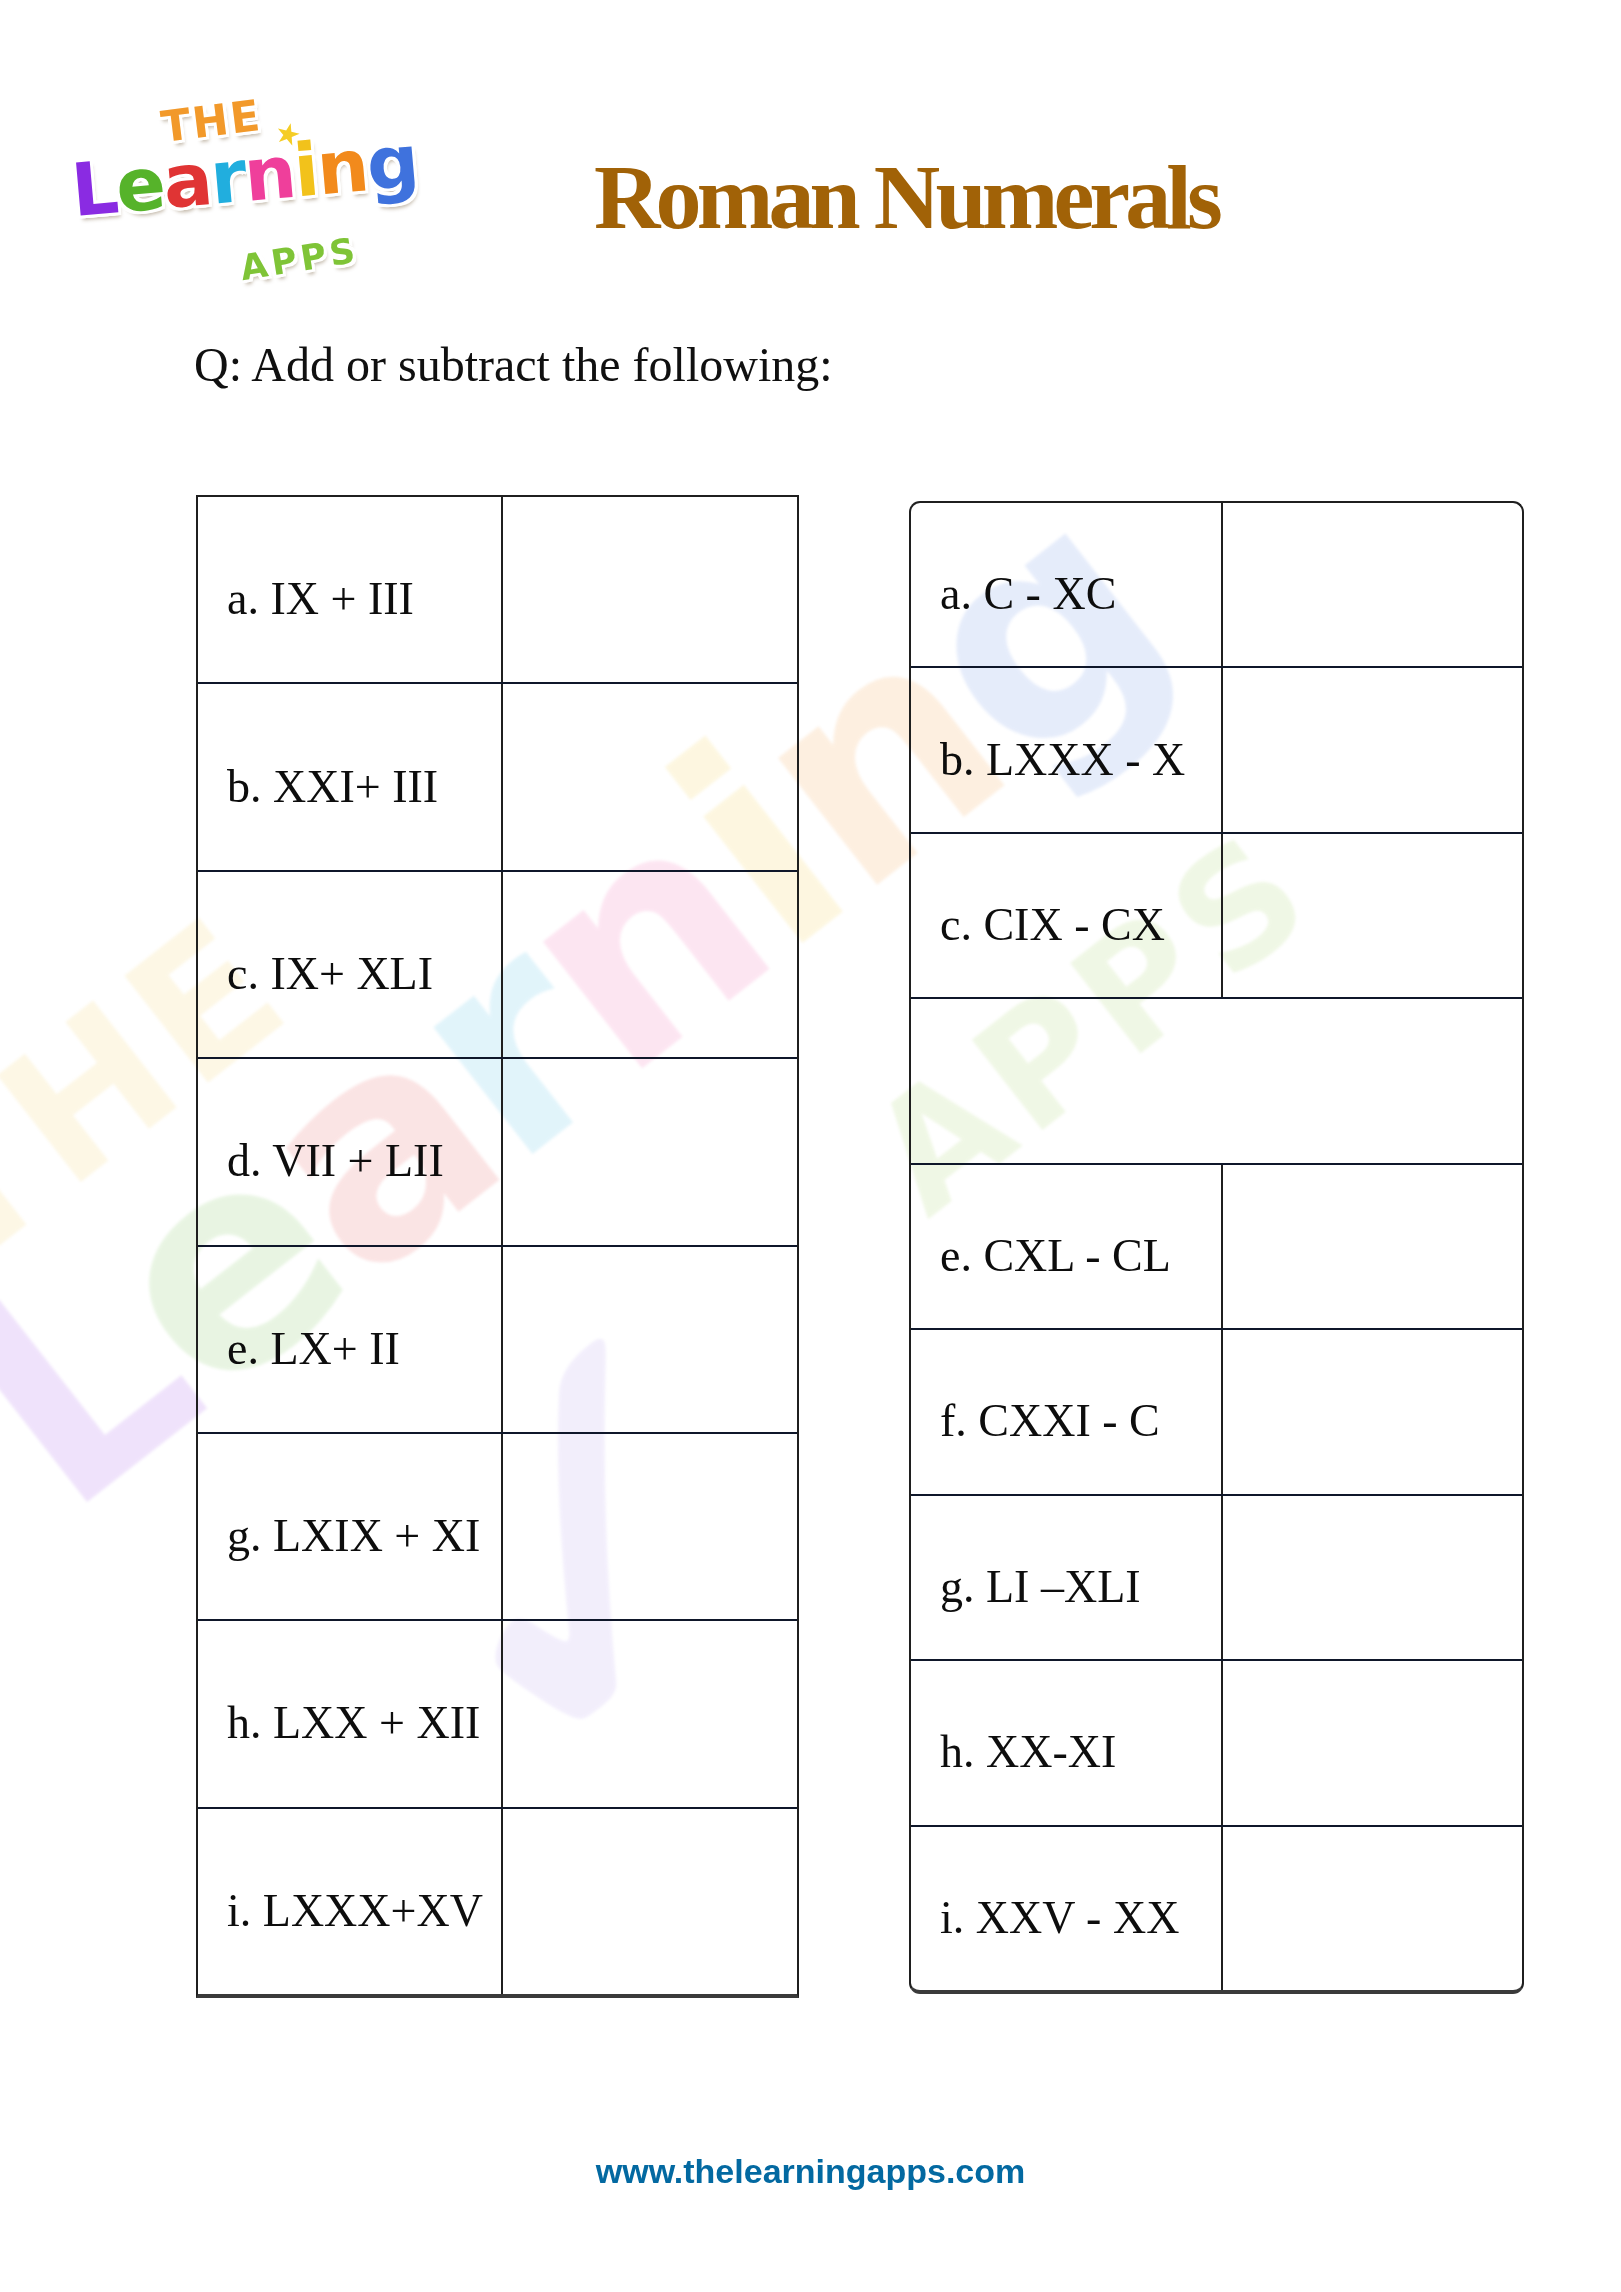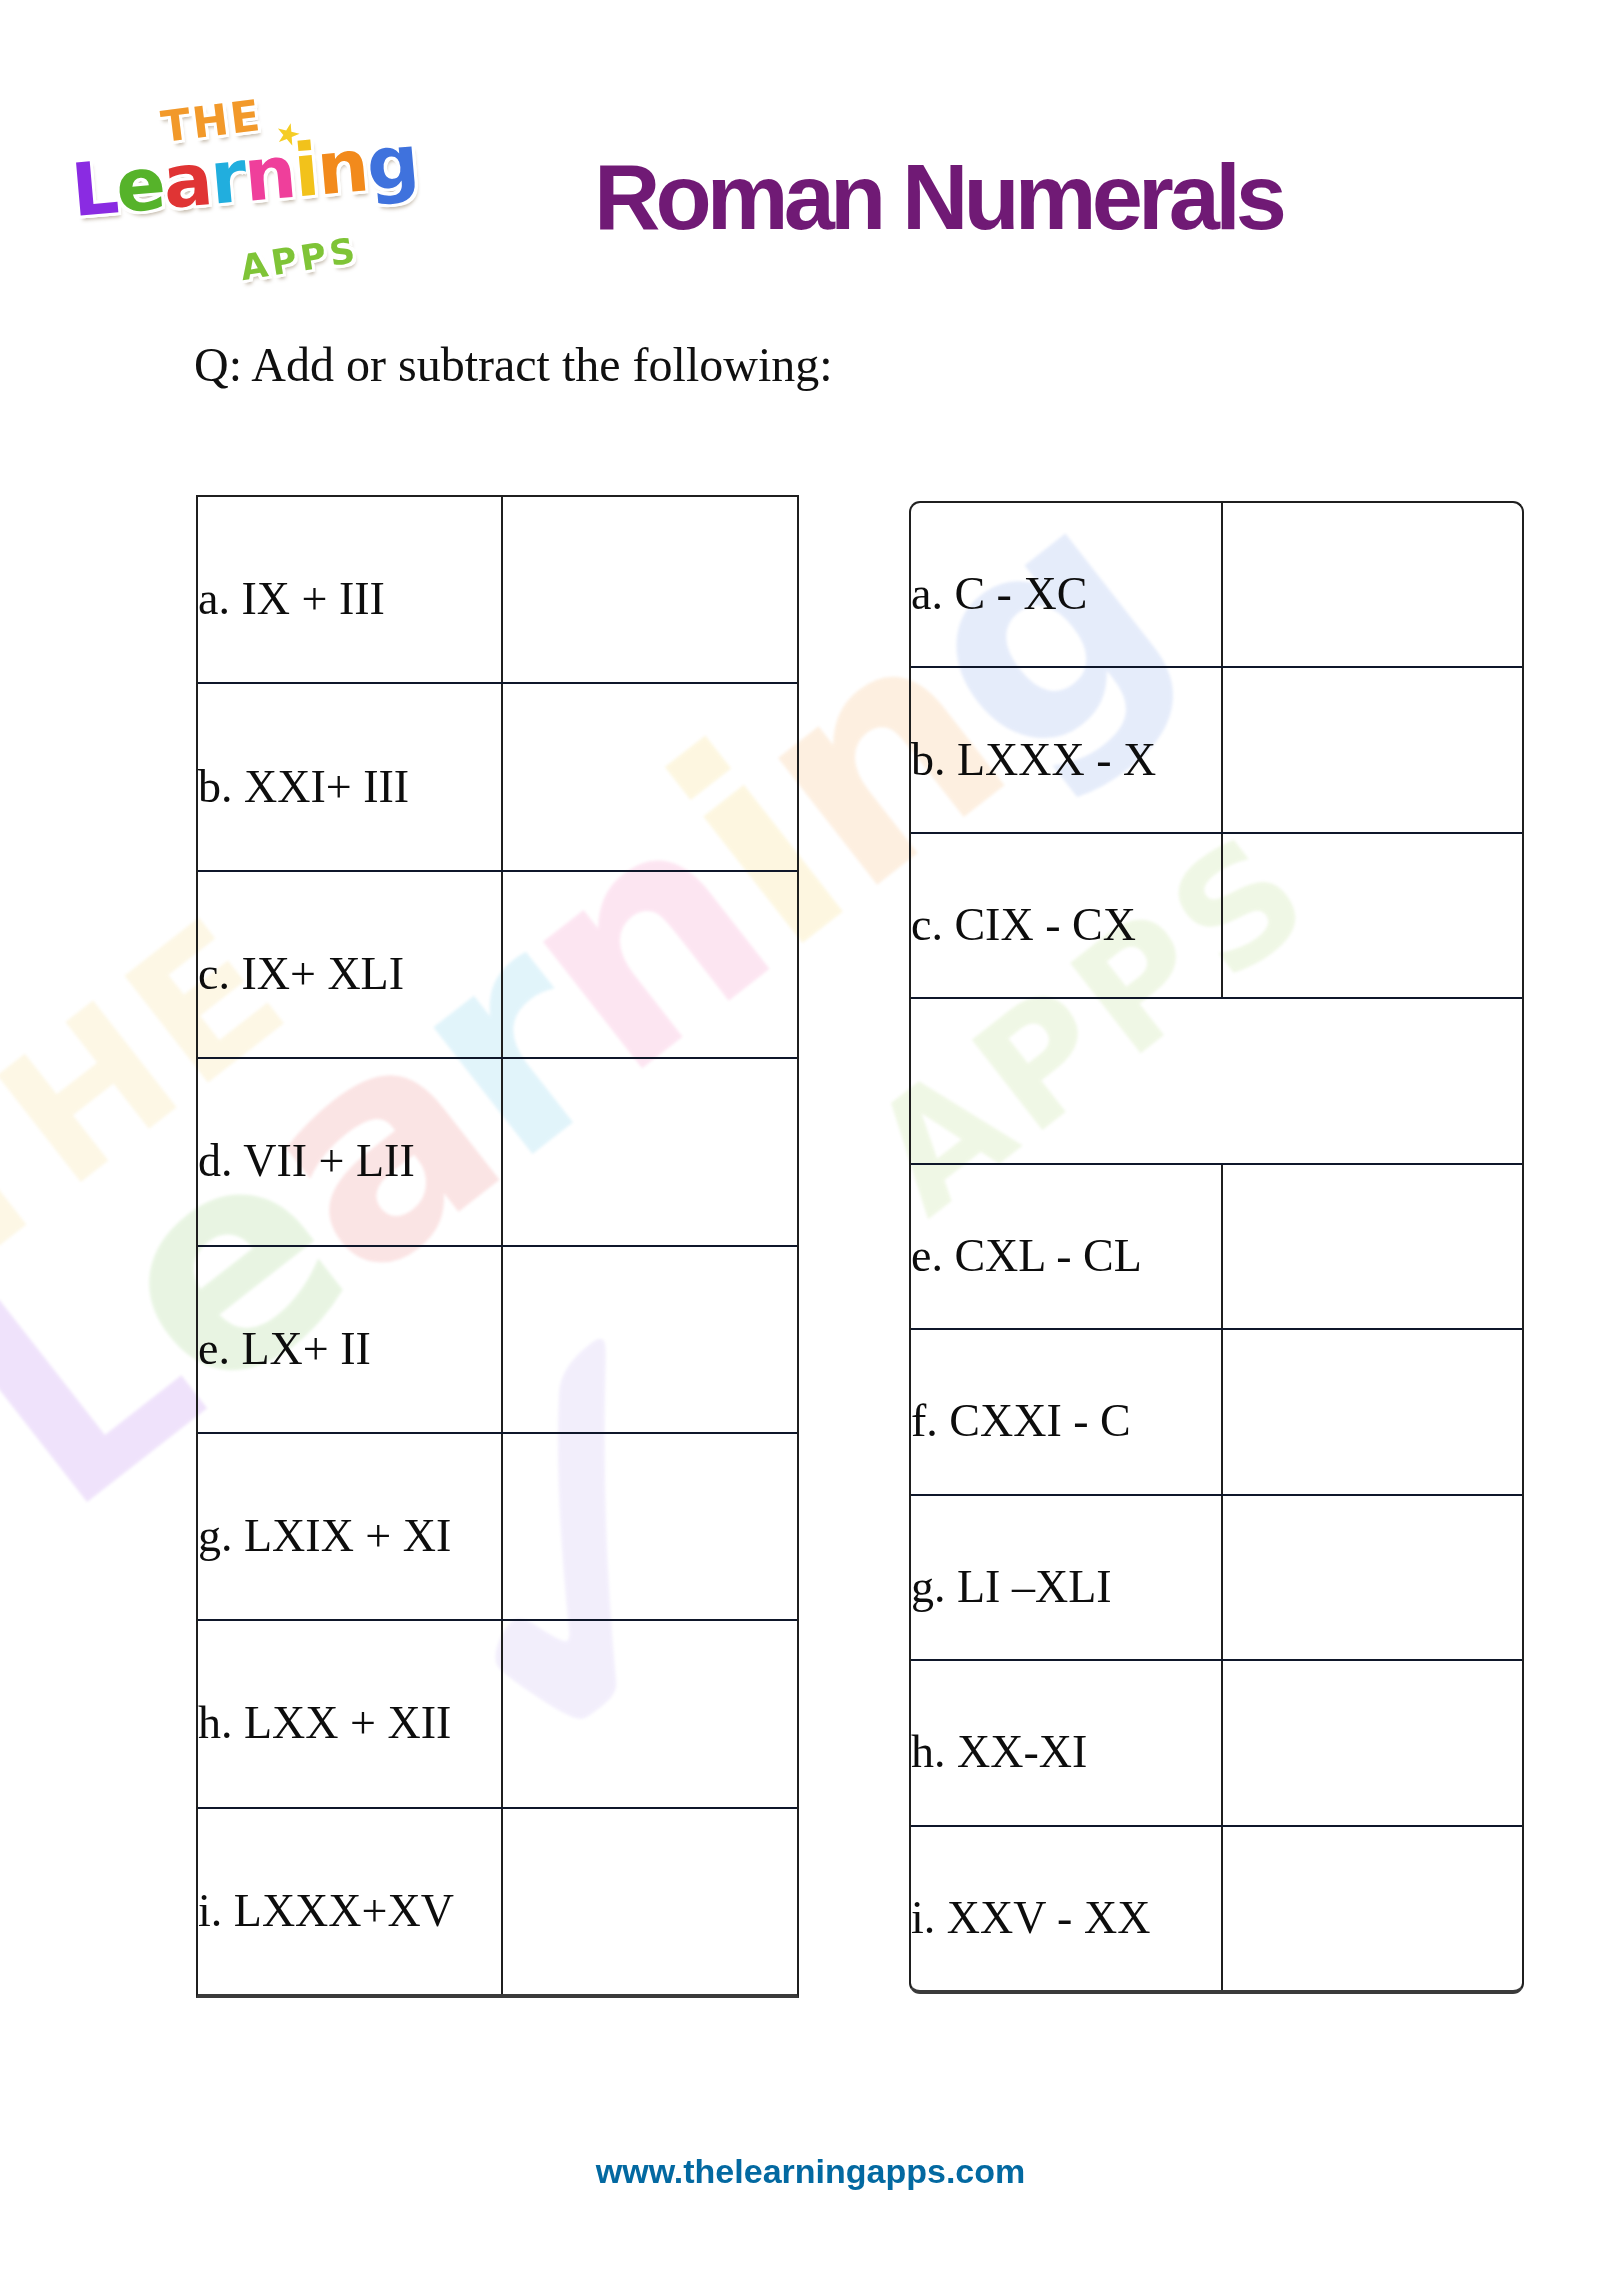--- a/index.html
+++ b/index.html
@@ -20,39 +20,39 @@
     transform:rotate(-7deg);color:#f2992a;}
   .logo-learning{position:absolute;left:0px;top:43px;font-size:73px;letter-spacing:-2px;
     transform:rotate(-5deg);white-space:nowrap;}
   .logo-apps{position:absolute;left:169px;top:149px;font-size:35px;letter-spacing:3.9px;
     transform:rotate(-9deg);color:#7fc437;}
   .logo-star{position:absolute;left:204px;top:27.4px;font-size:29px;color:#f5cd25;
     transform:rotate(14deg);text-shadow:0 0 2.9px #fff;}
   
   .title{
     position:absolute;left:594px;top:151px;z-index:3;
-    font-family:Liberation Sans, sans-serif;font-weight:bold;
-    font-size:92px;letter-spacing:-4.9px;color:#701a75;line-height:1;
+    font-family:Liberation Serif, serif;font-weight:bold;
+    font-size:92px;letter-spacing:-4.9px;color:#a16207;line-height:1;
     white-space:nowrap;
   }
   
   .question{
     position:absolute;left:194px;top:339px;z-index:3;
     font-size:48px;color:#101010;line-height:1.1;white-space:nowrap;
   }
   
   .wtable{position:absolute;z-index:2;border:2px solid #1f1f1f;border-bottom:4.9px solid #3a3a3a;
     display:flex;flex-direction:column;background:transparent;}
   .wtable.left{left:196px;top:495px;width:599px;height:1497px;}
   .wtable.right{left:909px;top:501px;width:611px;height:1487px;border-radius:11px;}
   .trow{flex:1 1 0;display:flex;border-top:2px solid #0f172a;}
   .trow:first-child{border-top:none;}
   .qcell{
     flex:0 0 51%;border-right:2px solid #1f1f1f;display:flex;align-items:center;
-    box-sizing:border-box;
+    padding-left:29px;box-sizing:border-box;
     font-size:46px;color:#0d0d0d;white-space:nowrap;
   }
   .qcell span{transform:translateY(8.8px);}
   .acell{flex:1 1 auto;}
   
   .footer{
     position:absolute;left:0;right:0;top:2152px;text-align:center;z-index:3;
     font-family:"Liberation Sans", sans-serif;font-weight:bold;
     font-size:34px;letter-spacing:0px;color:#0369a1;
   }

